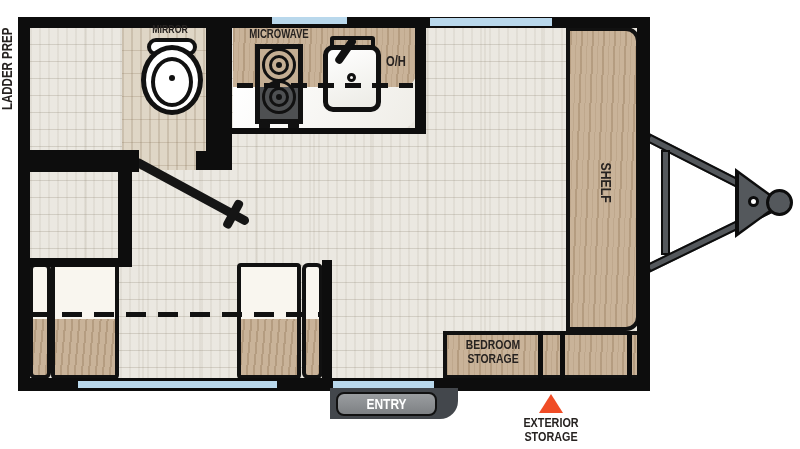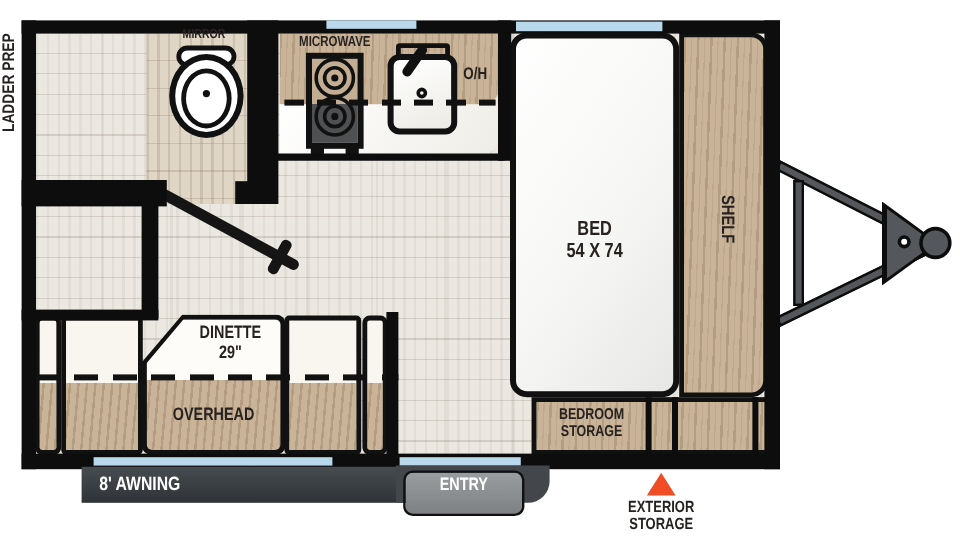--- a/index.html
+++ b/index.html
@@ -86,72 +86,54 @@
   <div class="abs z3" style="left:276px;top:94px;width:6px;height:6px;background:#111;border-radius:50%;"></div>
   <div class="abs z3" style="left:259px;top:121px;width:11px;height:9px;background:#111;border-radius:3px;"></div>
   <div class="abs z3" style="left:288px;top:121px;width:11px;height:9px;background:#111;border-radius:3px;"></div>
 
   <div class="abs wood z3" style="left:330px;top:36px;width:45px;height:13px;border:4px solid #111;border-radius:3px;"></div>
   <div class="abs z3" style="left:323px;top:45px;width:58px;height:67px;background:linear-gradient(160deg,#ffffff,#ecebe5);border:5px solid #111;border-radius:10px;"></div>
   <div class="abs z3" style="left:337px;top:59px;width:30px;height:8px;background:#111;border-radius:4px;transform:rotate(-55deg);transform-origin:left center;"></div>
   <div class="abs ring z3" style="left:347px;top:73px;width:9px;height:9px;"></div>
   <div class="abs lbl cx" style="left:379px;top:54px;width:34px;font-size:14px;">O/H</div>
 
-  <div class="abs z3" style="left:425px;top:27px;width:141px;height:304px;background:linear-gradient(125deg,#ffffff 0%,#f6f6f4 55%,#e7e7e5 100%);border:5px solid #111;border-radius:14px;">
-    <div class="lbl cx" style="margin-top:150px;font-size:17px;">
-      <div>BED</div>
-      <div>54 X 74</div>
-    </div>
-  </div>
 
   <div class="abs wood z3" style="left:566px;top:27px;width:74px;height:304px;border:4px solid #111;border-radius:0 14px 14px 0;">
     <div class="abs lbl vdn" style="left:22px;top:110px;width:22px;height:84px;font-size:15px;">SHELF</div>
   </div>
 
   <div class="abs wood z3" style="left:443px;top:331px;width:201px;height:48px;border:4px solid #111;"></div>
   <div class="abs wall z3" style="left:538px;top:331px;width:5px;height:48px;"></div>
   <div class="abs wall z3" style="left:560px;top:331px;width:5px;height:48px;"></div>
   <div class="abs wall z3" style="left:627px;top:331px;width:5px;height:48px;"></div>
   <div class="abs lbl cx" style="left:447px;top:338px;width:92px;font-size:13px;">
     <div>BEDROOM</div>
     <div>STORAGE</div>
   </div>
 
   <div class="abs split blk z3" style="left:29px;top:263px;width:22px;height:116px;border-radius:6px;"></div>
   <div class="abs split blk z3" style="left:51px;top:263px;width:68px;height:116px;border-radius:4px;"></div>
-  <div class="abs z3" style="left:118px;top:262px;width:120px;height:117px;background:#111;border-radius:8px;clip-path:polygon(34px 0,100% 0,100% 100%,0 100%,0 40px);">
-    <div class="abs" style="left:4px;top:4px;width:112px;height:109px;border-radius:5px;clip-path:polygon(31px 0,100% 0,100% 100%,0 100%,0 37px);
-                background-image:linear-gradient(#fdfcf9 0 51px,rgba(0,0,0,0) 51px),repeating-linear-gradient(95deg,rgba(133,104,71,.30) 0 2px,rgba(0,0,0,0) 2px 7px),linear-gradient(#c9b399,#c9b399);"></div>
-    <div class="abs lbl cx" style="left:34px;top:8px;width:80px;font-size:15px;">
-      <div>DINETTE</div>
-      <div>29"</div>
-    </div>
-    <div class="abs lbl cx" style="left:8px;top:76px;width:104px;font-size:15px;">OVERHEAD</div>
-  </div>
   <div class="abs split blk z3" style="left:237px;top:263px;width:64px;height:116px;border-radius:4px;"></div>
   <div class="abs split blk z3" style="left:302px;top:263px;width:21px;height:116px;border-radius:6px;"></div>
   <div class="abs z4" style="left:30px;top:312px;width:302px;height:5px;background:repeating-linear-gradient(90deg,#111 0 20px,rgba(0,0,0,0) 20px 32px);"></div>
   <div class="abs wall" style="left:322px;top:260px;width:10px;height:120px;"></div>
 
   <div class="abs wall" style="left:18px;top:17px;width:632px;height:11px;"></div>
   <div class="abs wall" style="left:18px;top:378px;width:632px;height:13px;"></div>
   <div class="abs wall" style="left:18px;top:17px;width:12px;height:374px;"></div>
   <div class="abs wall" style="left:637px;top:17px;width:13px;height:374px;"></div>
 
   <div class="abs win" style="left:272px;top:17px;width:75px;height:7px;"></div>
   <div class="abs win" style="left:430px;top:18px;width:122px;height:8px;"></div>
   <div class="abs win" style="left:78px;top:381px;width:199px;height:7px;"></div>
   <div class="abs win" style="left:333px;top:381px;width:101px;height:7px;"></div>
 
-  <div class="abs z5" style="left:68px;top:389px;width:270px;height:30px;background:linear-gradient(#474c51,#2f3337);">
-    <div class="lbl cxl white-t" style="text-align:left;padding-left:18px;line-height:30px;font-size:16px;">8' AWNING</div>
-  </div>
 
   <div class="abs z5" style="left:330px;top:388px;width:128px;height:31px;background:#43474c;border-radius:0 0 18px 0;"></div>
-  <div class="abs z6" style="left:336px;top:392px;width:101px;height:38px;background:linear-gradient(#9a9da0,#7e8184);border:2px solid #111;border-radius:8px;">
+  <div class="abs z6" style="left:336px;top:392px;width:101px;height:24px;background:linear-gradient(#9a9da0,#7e8184);border:2px solid #111;border-radius:8px;">
     <div class="lbl cx white-t" style="line-height:20px;font-size:15px;">ENTRY</div>
   </div>
 
   <div class="abs z6" style="left:539px;top:394px;width:0;height:0;border-left:12px solid transparent;border-right:12px solid transparent;border-bottom:19px solid #f04c26;"></div>
   <div class="abs lbl cx z6" style="left:501px;top:416px;width:100px;font-size:13.5px;">
     <div>EXTERIOR</div>
     <div>STORAGE</div>
   </div>
 
 </div>

